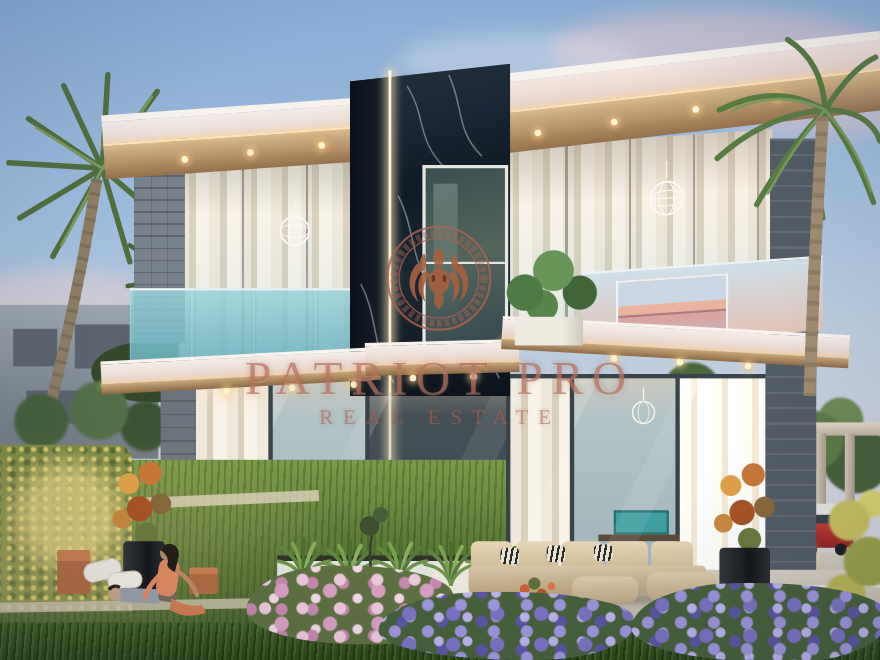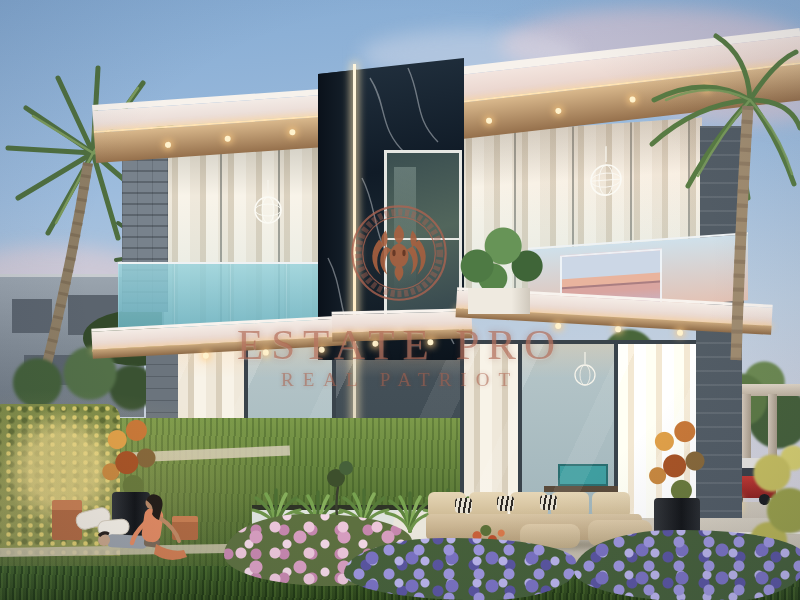--- a/index.html
+++ b/index.html
@@ -516,16 +516,16 @@
       <path d="M44,52 C35,62 35,77 46,86 C41,75 43,62 51,56 Z"></path>
       <path d="M76,52 C85,62 85,77 74,86 C79,75 77,62 69,56 Z"></path>
       <path d="M60,48 C49,52 46,63 51,72 C55,79 65,79 69,72 C74,63 71,52 60,48 Z"></path>
       <path d="M60,94 C53,87 53,79 60,72 C67,79 67,87 60,94 Z"></path>
     </g>
     <g fill="#5e3322" opacity=".85">
       <ellipse cx="54" cy="60" rx="2" ry="4"></ellipse>
       <ellipse cx="66" cy="60" rx="2" ry="4"></ellipse>
     </g>
   </svg>
-  <div class="ab wm-title z9">ESTATE PRO</div>
-  <div class="ab wm-sub z9">REAL PATRIOT</div>
+  <div class="ab wm-title z9">PATRIOT PRO</div>
+  <div class="ab wm-sub z9">REAL ESTATE</div>
 
 </div>
 
 </body></html>

